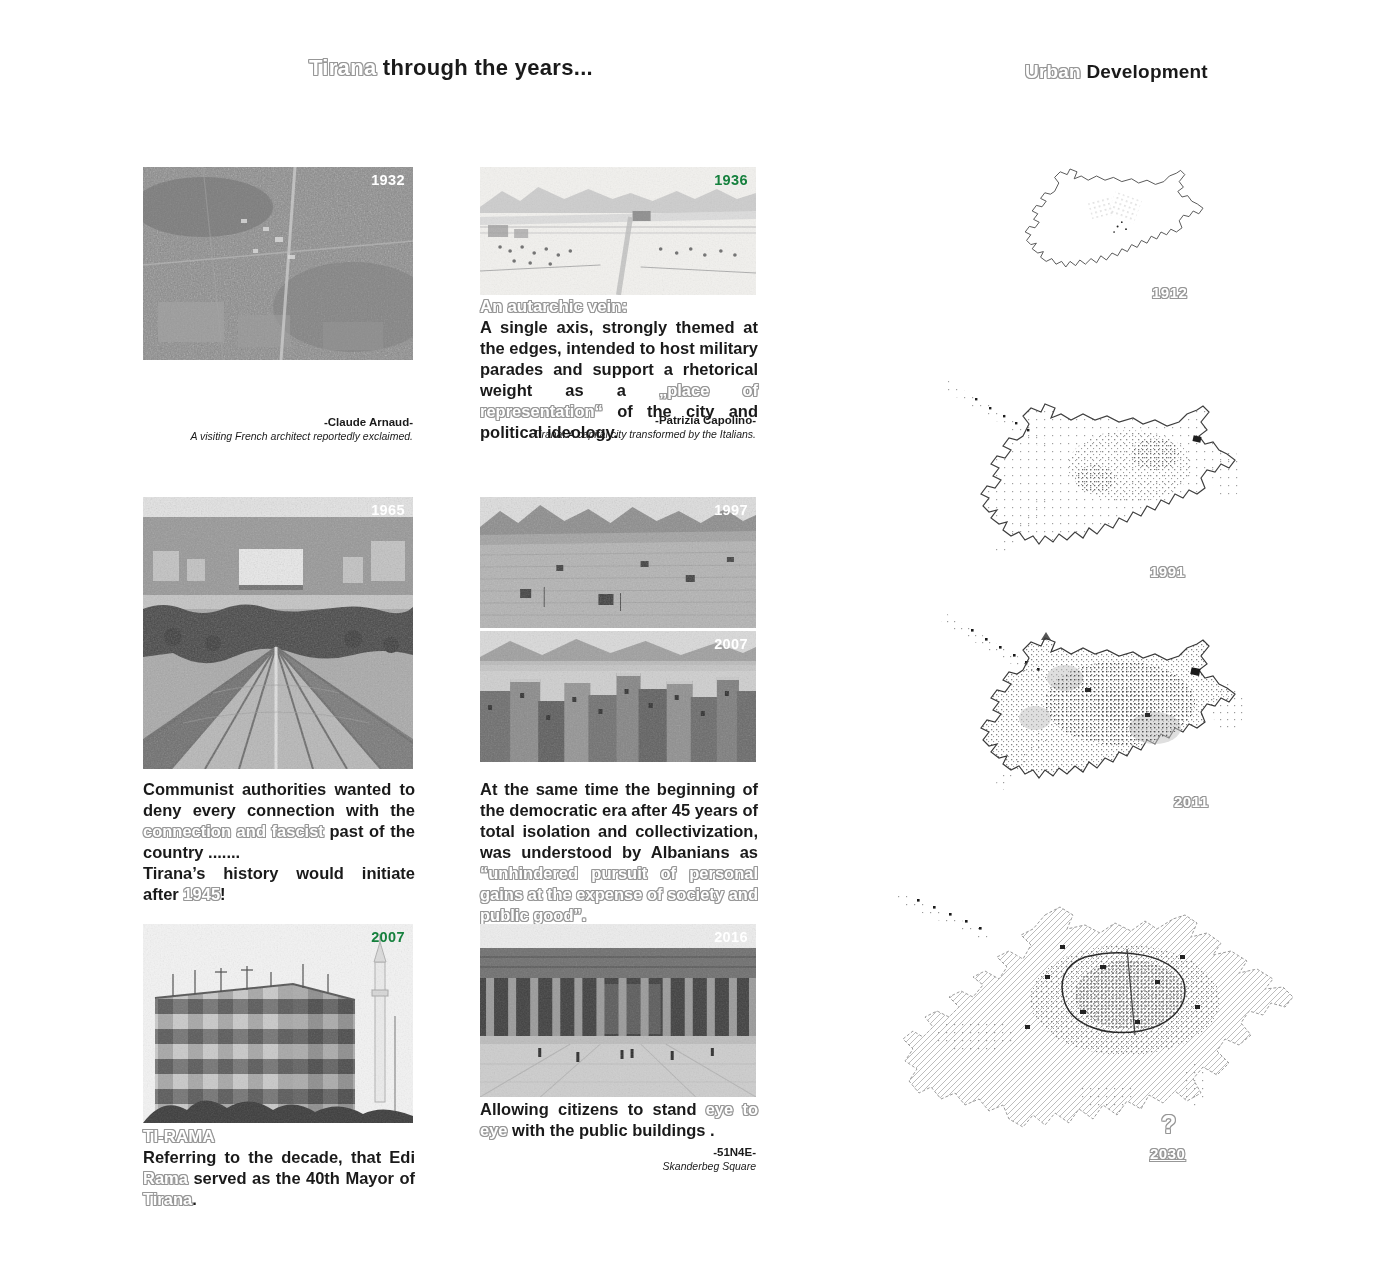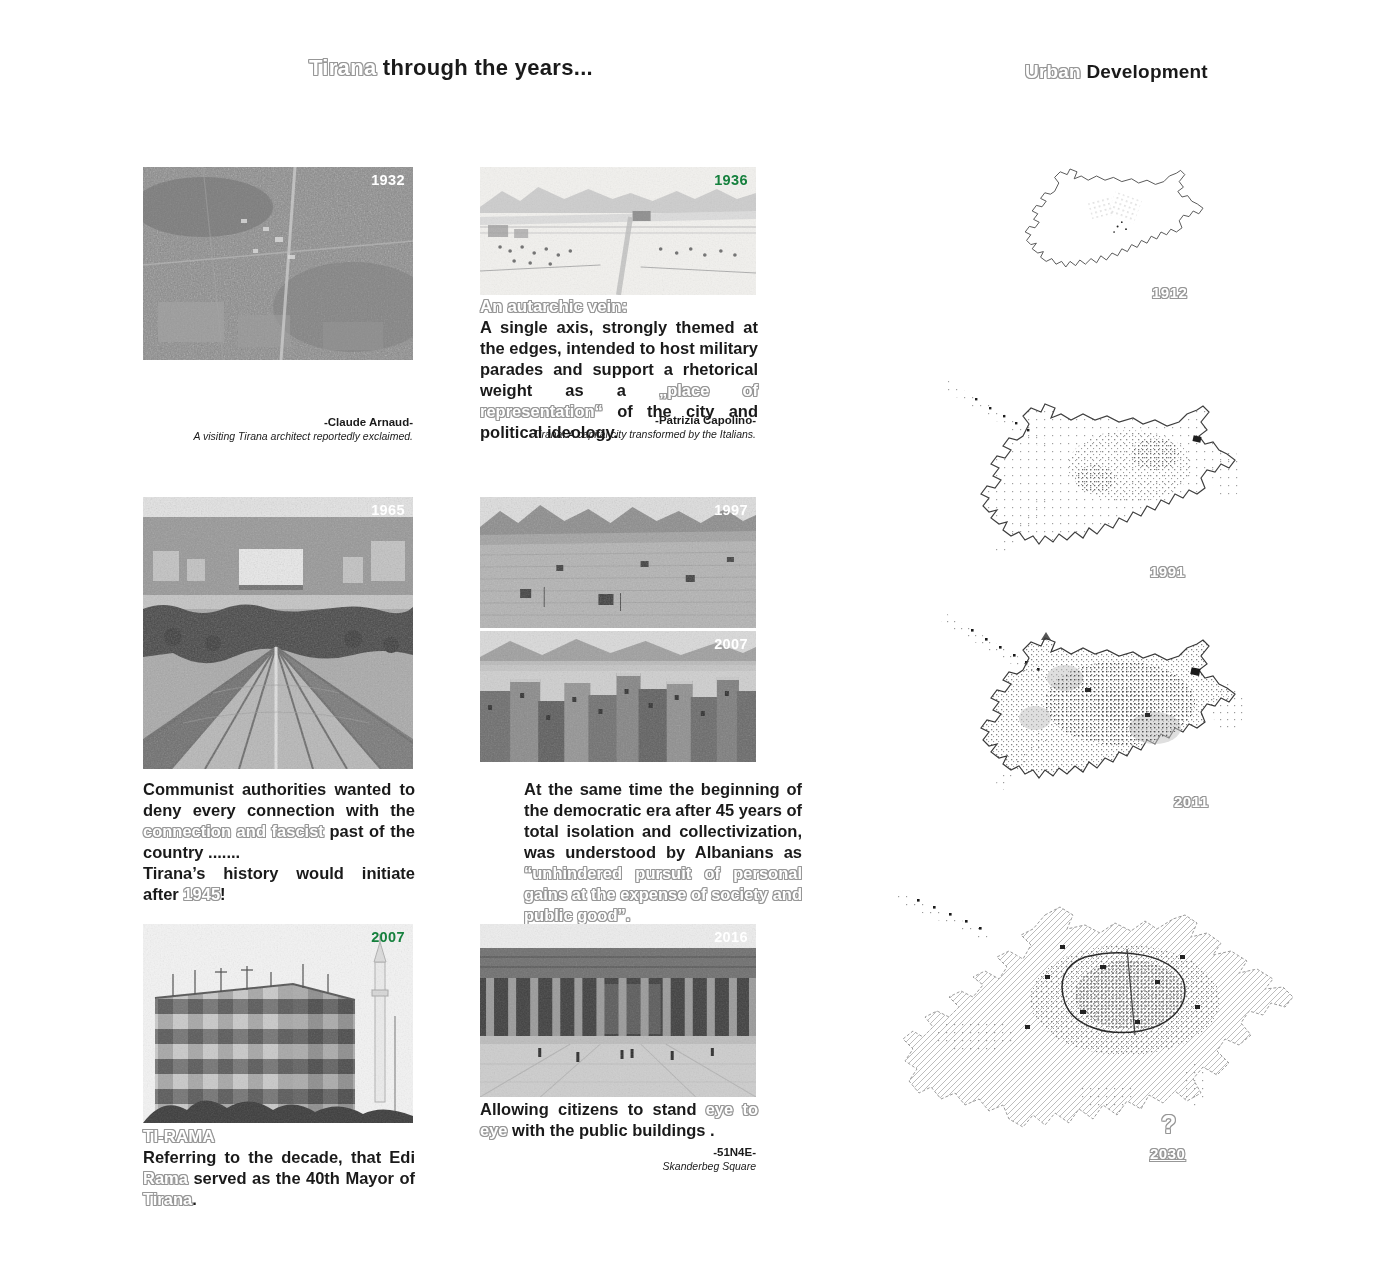--- a/index.html
+++ b/index.html
@@ -69,21 +69,21 @@
           <rect x="110" y="82" width="5" height="4"></rect>
           <rect x="145" y="88" width="7" height="4"></rect>
           <rect x="98" y="52" width="6" height="4"></rect>
         </g>
     </svg>
     <span class="pyear light">1932</span>
   </div>
 
   <div class="abs attr" style="left:143px; top:416px; width:270px;">
     <span class="name">-Claude Arnaud-</span>
-    <span class="src">A visiting Tirana architect reportedly exclaimed.</span>
+    <span class="src">A visiting French architect reportedly exclaimed.</span>
   </div>
 
   <div class="photo" style="left:143px; top:497px; width:270px; height:272px;">
     <svg viewBox="0 0 270 272" preserveAspectRatio="none">
       <defs>
           <filter id="f65">
             <feTurbulence type="fractalNoise" baseFrequency="0.7" numOctaves="2" seed="11" stitchTiles="stitch"></feTurbulence>
             <feColorMatrix type="saturate" values="0"></feColorMatrix>
           </filter>
         </defs>
@@ -308,21 +308,21 @@
         <rect x="168" y="72" width="4" height="5"></rect>
           <rect x="194" y="64" width="4" height="5"></rect>
           <rect x="220" y="80" width="4" height="5"></rect>
         <rect x="244" y="60" width="4" height="5"></rect>
       </g>
       <rect width="275" height="131" filter="url(#f07m)" opacity="0.25"></rect>
     </svg>
     <span class="pyear light">2007</span>
   </div>
 
-  <div class="abs body-text" style="left:480px; top:779px; width:278px;margin-left:44px;">
+  <div class="abs body-text" style="left:480px; top:779px; width:278px;">
     <p><span>At the same time the beginning of the democratic era after 45 years of total isolation and collectivization, was understood by Albanians as </span><span class="ol">“unhindered pursuit of personal gains at the expense of society and public good”.</span></p>
   </div>
 
   <div class="photo" style="left:480px; top:924px; width:276px; height:173px;">
     <svg viewBox="0 0 275 173" preserveAspectRatio="none">
       <defs>
           <filter id="f16">
             <feTurbulence type="fractalNoise" baseFrequency="0.7" numOctaves="2" seed="17" stitchTiles="stitch"></feTurbulence>
             <feColorMatrix type="saturate" values="0"></feColorMatrix>
           </filter>

